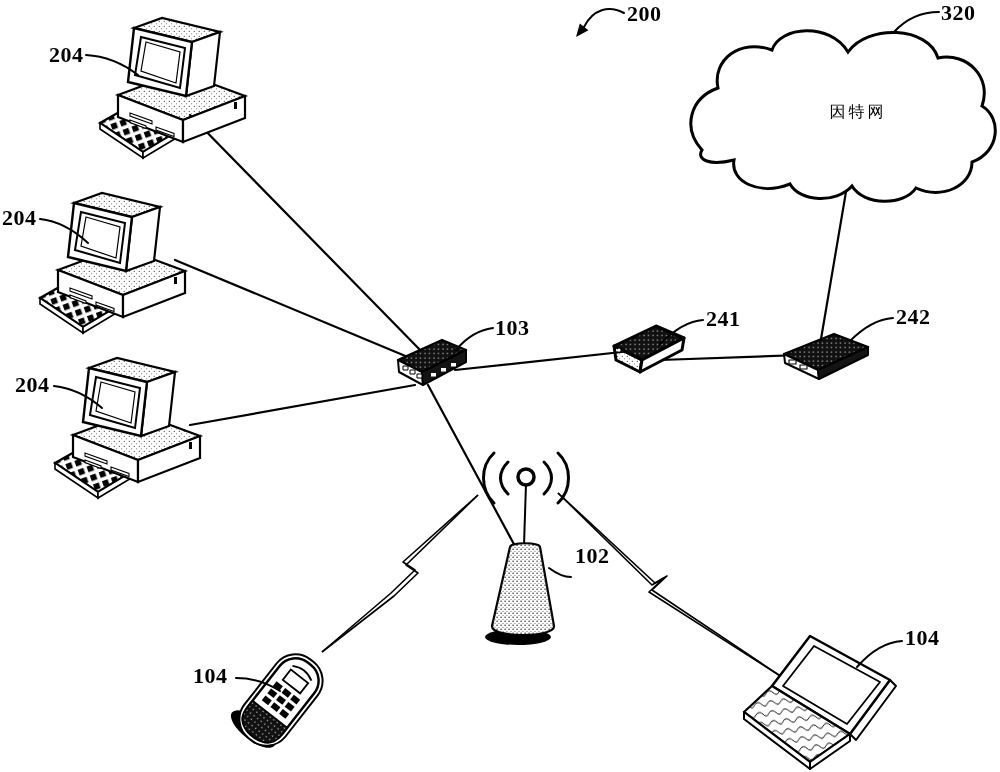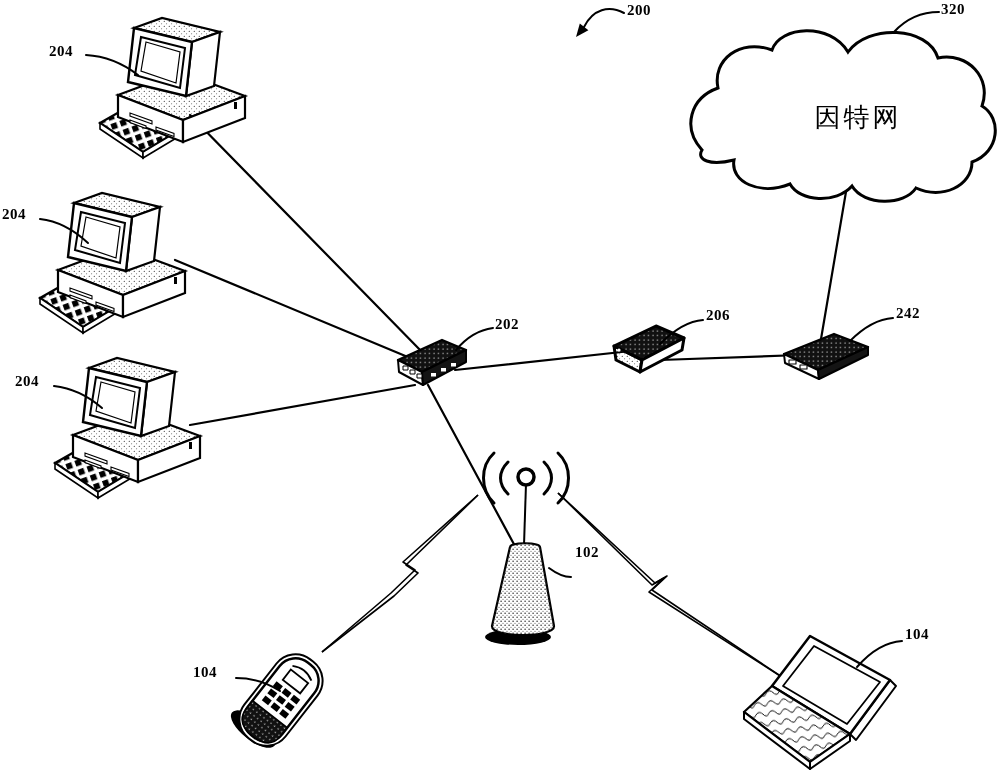--- a/index.html
+++ b/index.html
@@ -2,26 +2,26 @@
 <html><head>
 <meta charset="utf-8">
 <style>
   html,body{margin:0;padding:0;background:#fff;}
   #stage{
     position:relative;width:1000px;height:772px;background:#fff;overflow:hidden;
     font-family:"Liberation Serif", serif;
   }
   #art{position:absolute;left:0;top:0;}
   .ref{
-    position:absolute;font-weight:bold;font-size:15px;line-height:1;color:#000;
+    position:absolute;font-weight:bold;font-size:22px;line-height:1;color:#000;
     font-family:"Liberation Serif", serif;letter-spacing:0.5px;white-space:nowrap;
     pointer-events:none;
   }
   .cn{
-    position:absolute;font-size:26px;line-height:1.1;color:#000;
+    position:absolute;font-size:16px;line-height:1.1;color:#000;
     font-family:"DejaVu Sans", sans-serif;letter-spacing:3px;white-space:nowrap;
     pointer-events:none;
   }
 </style>
 </head>
 <body>
 
 <div id="stage">
 
 <svg id="art" width="1000" height="772" viewBox="0 0 1000 772">
@@ -201,20 +201,20 @@
     <path d="M 902,641 C 886,642 871,651 857,667"></path>
   </g>
 </svg>
 
 <div class="ref" style="left:627px;top:3px">200</div>
 <div class="ref" style="left:941px;top:2px">320</div>
 <div class="cn" style="left:806px;top:103px;width:104px;text-align:center">因特网</div>
 <div class="ref" style="left:49px;top:44px">204</div>
 <div class="ref" style="left:2px;top:207px">204</div>
 <div class="ref" style="left:15px;top:374px">204</div>
-<div class="ref" style="left:495px;top:317px">202</div>
-<div class="ref" style="left:706px;top:308px">206</div>
+<div class="ref" style="left:495px;top:317px">103</div>
+<div class="ref" style="left:706px;top:308px">241</div>
 <div class="ref" style="left:896px;top:306px">242</div>
 <div class="ref" style="left:575px;top:545px">102</div>
 <div class="ref" style="left:193px;top:665px">104</div>
 <div class="ref" style="left:905px;top:627px">104</div>
 
 </div>
 
 </body></html>

